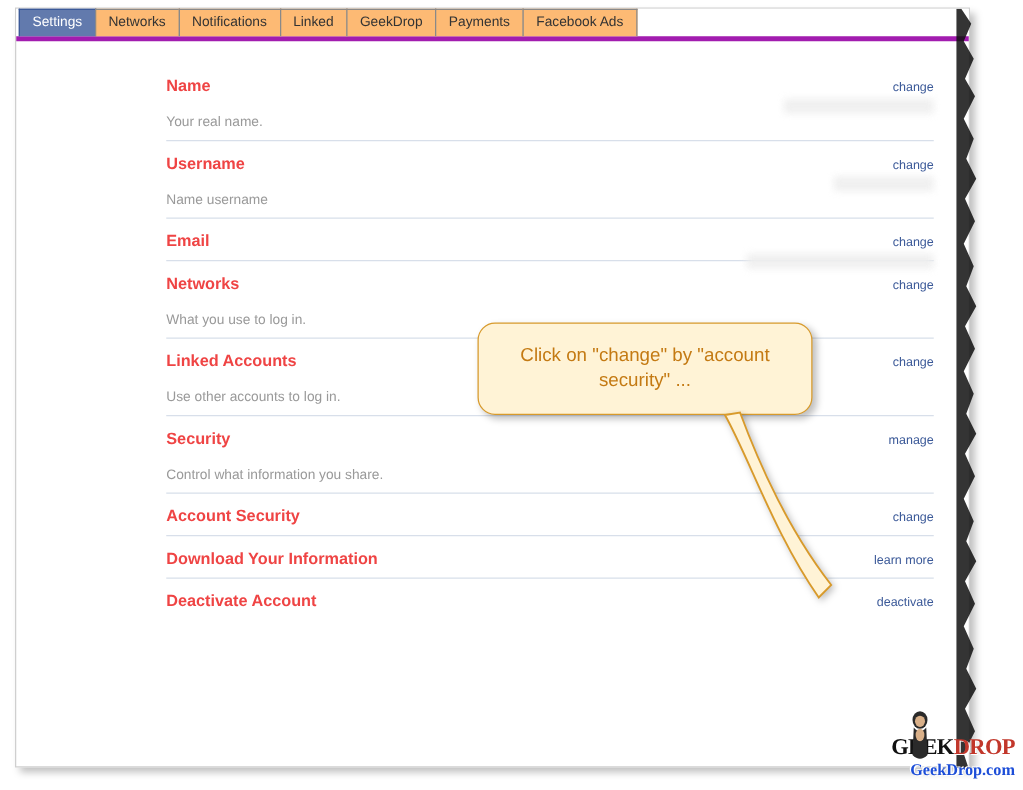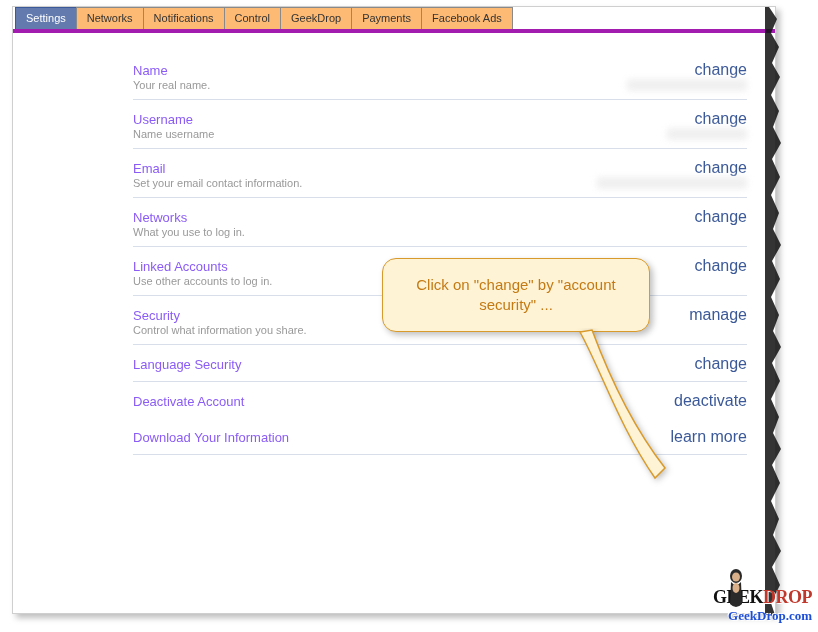--- a/index.html
+++ b/index.html
@@ -61,34 +61,34 @@
     border-bottom: 1px solid #d8dfea;
     padding: 10px 0 8px 0;
     position: relative;
   }
   .row-head {
     display: flex;
     justify-content: space-between;
     align-items: baseline;
   }
   .row-title {
-    color: #8b5cf6;
-    font-weight: normal;
+    color: #ef4444;
+    font-weight: bold;
     font-size: 13px;
   }
   .row-action {
     color: #3b5998;
-    font-size: 16px;
+    font-size: 10px;
     cursor: pointer;
     text-decoration: none;
   }
   .row-desc {
     color: #999;
     font-size: 11px;
-    margin-top: 0;
+    margin-top: 16px;
   }
   .row-valblur {
     position: absolute;
     right: 0;
     top: 28px;
     width: 120px;
     height: 12px;
     background: #eee;
     filter: blur(3px);
     border-radius: 2px;
@@ -154,21 +154,21 @@
 </style>
 </head>
 <body>
 
 <div class="frame">
 
   <div class="tabs">
     <div class="tab active">Settings</div>
     <div class="tab">Networks</div>
     <div class="tab">Notifications</div>
-    <div class="tab">Control</div>
+    <div class="tab">Linked</div>
     <div class="tab">GeekDrop</div>
     <div class="tab">Payments</div>
     <div class="tab">Facebook Ads</div>
   </div>
 
   <div class="content">
 
     <div class="row">
       <div class="row-head">
         <span class="row-title">Name</span>
@@ -185,21 +185,20 @@
       </div>
       <div class="row-desc">Name username</div>
       <div class="row-valblur" style="width:80px"></div>
     </div>
 
     <div class="row">
       <div class="row-head">
         <span class="row-title">Email</span>
         <a class="row-action">change</a>
       </div>
-      <div class="row-desc">Set your email contact information.</div>
       <div class="row-valblur" style="width:150px"></div>
     </div>
 
     <div class="row">
       <div class="row-head">
         <span class="row-title">Networks</span>
         <a class="row-action">change</a>
       </div>
       <div class="row-desc">What you use to log in.</div>
     </div>
@@ -215,36 +214,36 @@
     <div class="row">
       <div class="row-head">
         <span class="row-title">Security</span>
         <a class="row-action">manage</a>
       </div>
       <div class="row-desc">Control what information you share.</div>
     </div>
 
     <div class="row">
       <div class="row-head">
-        <span class="row-title">Language Security</span>
-        <a class="row-action">change</a>
+        <span class="row-title">Account Security</span>
+        <a class="row-action">change</a>
+      </div>
+    </div>
+
+    <div class="row">
+      <div class="row-head">
+        <span class="row-title">Download Your Information</span>
+        <a class="row-action">learn more</a>
       </div>
     </div>
 
     <div class="row" style="border-bottom:none">
       <div class="row-head">
         <span class="row-title">Deactivate Account</span>
         <a class="row-action">deactivate</a>
-      </div>
-    </div>
-
-    <div class="row">
-      <div class="row-head">
-        <span class="row-title">Download Your Information</span>
-        <a class="row-action">learn more</a>
       </div>
     </div>
 
   </div>
 
   <div class="torn-edge">
     <svg width="22" height="608" viewBox="0 0 22 608">
       <path d="M4 0 L12 12 L6 26 L14 40 L7 56 L15 70 L6 88 L14 104 L8 120 L16 136 L7 152 L15 170 L6 188 L14 206 L8 222 L16 238 L7 254 L15 272 L6 290 L14 308 L8 324 L16 340 L7 356 L15 374 L6 392 L14 410 L8 426 L16 442 L7 458 L15 476 L6 494 L14 512 L8 528 L16 544 L7 560 L15 578 L6 596 L10 608 L0 608 L0 0 Z" fill="#111" opacity="0.85"></path>
     </svg>
   </div>

